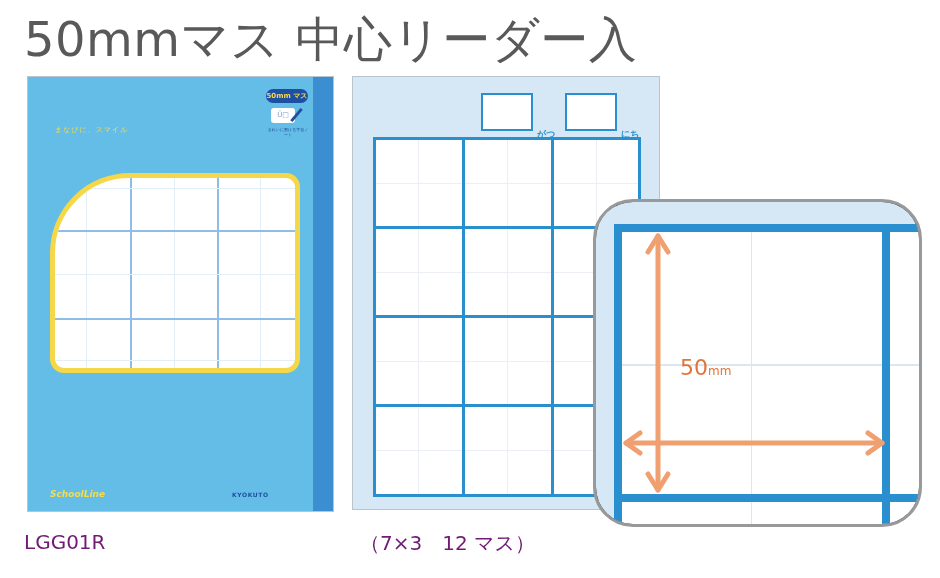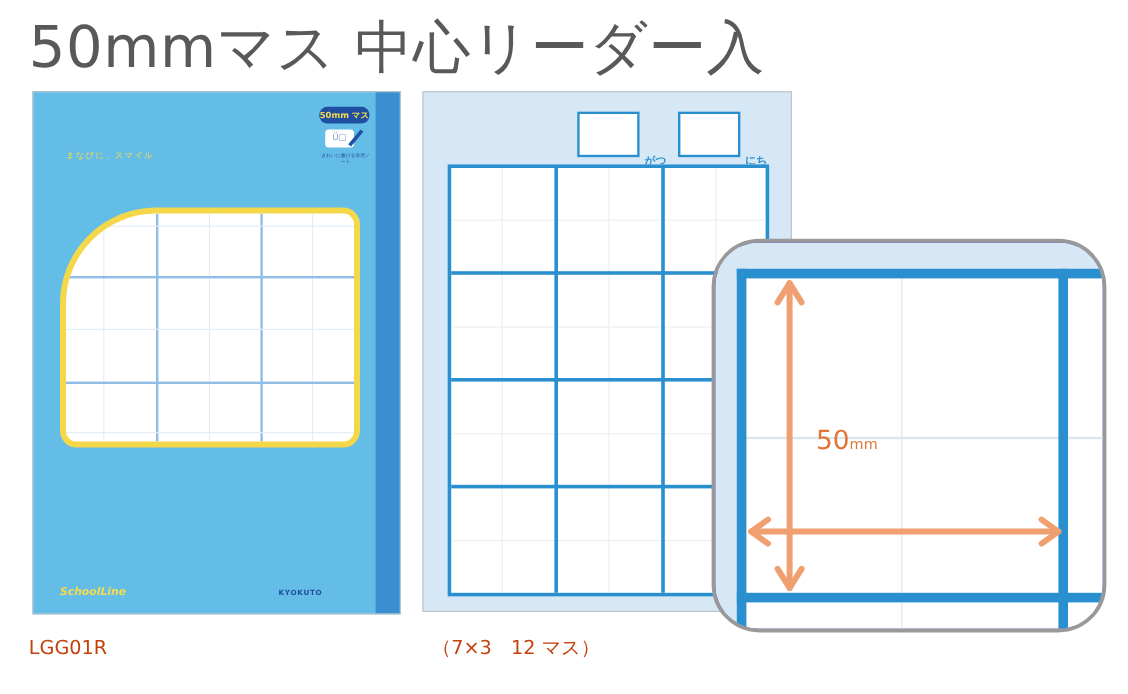--- a/index.html
+++ b/index.html
@@ -97,39 +97,39 @@
   }
   .page-grid .major-v, .page-grid .major-h, .page-grid .minor-v, .page-grid .minor-h { position: absolute; }
   .page-grid .major-v { top: 0; bottom: 0; width: 3px; background: #2a8fcf; }
   .page-grid .major-h { left: 0; right: 0; height: 3px; background: #2a8fcf; }
   .page-grid .minor-v { top: 0; bottom: 0; width: 1px; background: #ebeff3; }
   .page-grid .minor-h { left: 0; right: 0; height: 1px; background: #ebeff3; }
 
   
   .magnifier {
     position: absolute; left: 593px; top: 199px; width: 329px; height: 328px;
-    border: 3px solid #999999; border-radius: 40px; overflow: hidden; background: #4c1d95;
+    border: 3px solid #999999; border-radius: 40px; overflow: hidden; background: #000000;
   }
   .magnifier .bg-top { position: absolute; left: 0; top: 0; right: 0; height: 24px; background: #d6e8f6; }
   .magnifier .bg-left { position: absolute; left: 0; top: 0; bottom: 0; width: 20px; background: #d6e8f6; }
   .magnifier .cell { position: absolute; left: 20px; top: 24px; right: 0; bottom: 0; background: #ffffff; }
   .magnifier .thick-top { position: absolute; left: 18px; top: 22px; right: 0; height: 8px; background: #2a8fcf; }
   .magnifier .thick-left { position: absolute; left: 18px; top: 22px; bottom: 0; width: 8px; background: #2a8fcf; }
   .magnifier .thick-right { position: absolute; left: 286px; top: 22px; bottom: 0; width: 8px; background: #2a8fcf; }
   .magnifier .thick-bottom { position: absolute; left: 18px; top: 292px; right: 0; height: 8px; background: #2a8fcf; }
   .magnifier .thin-v { position: absolute; left: 155px; top: 22px; bottom: 0; width: 1px; background: #dce6ee; }
   .magnifier .thin-h { position: absolute; left: 18px; right: 0; top: 162px; height: 2px; background: #dce6ee; }
   .magnifier svg { position: absolute; left: 0; top: 0; }
   .magnifier .dim-label {
     position: absolute; left: 84px; top: 153px; font-size: 22px; color: #e0743a; font-weight: normal;
   }
   .magnifier .dim-label small { font-size: 12px; }
 
   .caption {
-    position: absolute; top: 530px; font-size: 16px; color: #c2410c; white-space: nowrap;
+    position: absolute; top: 530px; font-size: 20px; color: #701a75; white-space: nowrap;
   }
 </style>
 </head>
 <body>
 
 <h1 class="page-title">50mmマス 中心リーダー入</h1>
 
 <div class="cover">
   <div class="spine"></div>
   <div class="tagline">まなびに、スマイル</div>

